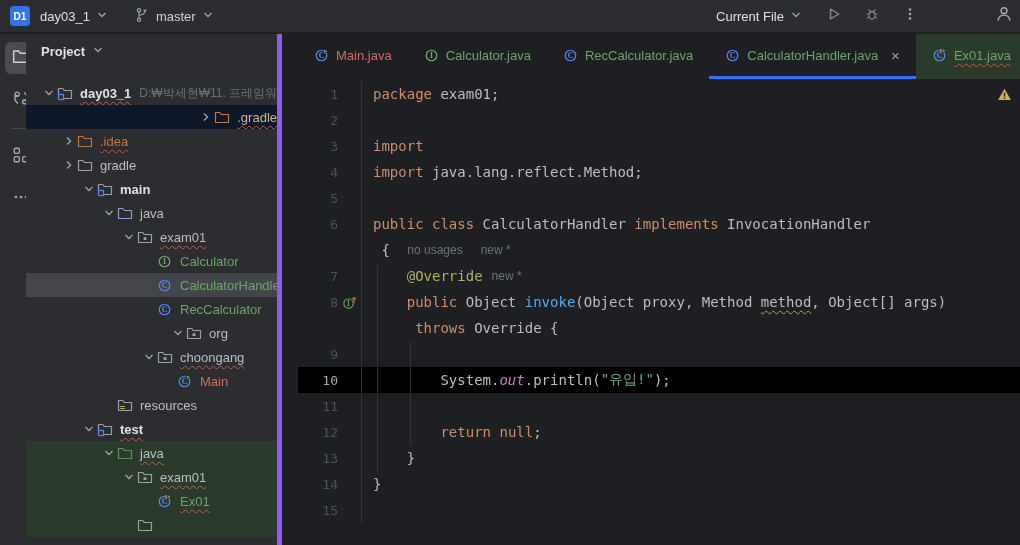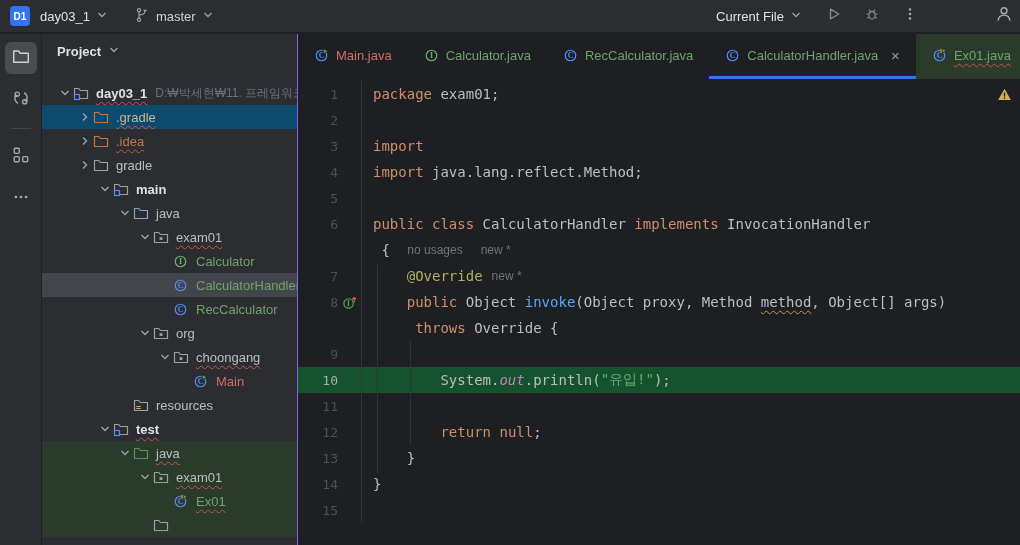--- a/index.html
+++ b/index.html
@@ -21,50 +21,50 @@
   .profile { margin-left:56px; }
 
   
   .toolstrip { position:absolute; left:0; top:34px; width:42px; height:511px; background:#2B2D30;
     border-right:1px solid #1F2124; display:flex; flex-direction:column; align-items:center; padding-top:8px; }
   .ts-btn { width:32px; height:32px; border-radius:6px; display:flex; align-items:center; justify-content:center; margin-bottom:10px; }
   .ts-btn.active { background:#4A4C4F; }
   .ts-divider { width:20px; height:1px; background:#43454A; margin:2px 0 12px 0; }
 
   
-  .project-panel { position:absolute; left:42px; top:34px; width:256px; height:511px; background:#2B2D30;
-    border-right:1px solid #8b5cf6; overflow:hidden; }
+  .project-panel { position:absolute; left:26px; top:34px; width:256px; height:511px; background:#2B2D30;
+    border-right:5px solid #8b5cf6; overflow:hidden; }
   .pp-header { height:34px; display:flex; align-items:center; padding-left:15px; gap:7px;
     color:#DFE1E5; font-size:13px; font-weight:bold; }
   .tree { padding-top:13px; }
   .tree-row { height:24px; display:flex; align-items:center; font-size:13px; color:#BCBEC4; white-space:nowrap; }
   .tree-row.sel { background:#43454A; }
   .tree-row.bg-test { background:#2A3B2C; }
-  .tree-row.bg-excluded { background:#0c4a6e; }
+  .tree-row.bg-excluded { background:#0f172a;justify-content:flex-end; }
   .tree-chev { width:17px; height:16px; display:flex; align-items:center; justify-content:center; flex:0 0 17px; }
   .tree-ico { width:19px; height:16px; display:flex; align-items:center; flex:0 0 19px; }
   .tree-label { margin-left:4px; }
   .tree-suffix { margin-left:8px; font-size:12px; color:#6C707A; }
   .bold { font-weight:bold; color:#DFE1E5; }
   .c-green { color:#6FA36D; } .c-red { color:#CE6E66; } .c-tan { color:#CDB693; } .c-orange { color:#C0794F; }
   .squig { text-decoration:underline wavy #C75450 1px; text-underline-offset:3px; }
 
   
   .editor { position:absolute; left:298px; top:34px; width:722px; height:511px; background:#1E1F22; }
   .tabs { display:flex; height:45px; align-items:stretch; }
   .tab { display:flex; align-items:center; gap:7px; padding:0 16px; font-size:13px; color:#9DA0A8;
     border-bottom:3px solid transparent; cursor:default; }
   .tab.active { border-bottom-color:#3574F0; }
   .tab.bg-test { background:#2A3B2C; flex:1 0 auto; }
   .tab-close { color:#9DA0A8; font-size:15px; margin-left:6px; line-height:1; }
 
   .code-area { position:relative; height:466px; font-family:"DejaVu Sans Mono","Liberation Mono",monospace;
     font-size:14px; padding-top:2px; }
   .code-row { height:26px; display:flex; align-items:center; }
-  .code-row.current { background:#14532d; }
+  .code-row.current { background:#000000; }
   .gut-num { width:40px; text-align:right; color:#4B5059; font-size:13px; flex:0 0 40px; }
   .current .gut-num { color:#A9ABB2; }
   .gut-icon { width:23px; flex:0 0 23px; display:flex; justify-content:center; align-items:center; }
   .code-text { border-left:1px solid #313438; padding-left:11px; height:26px; display:flex; align-items:center; align-self:stretch; flex:1; }
   .code-row span { white-space:pre; }
   .tk-kw { color:#CF8E6D; } .tk-pl { color:#BCBEC4; } .tk-fn { color:#56A8F5; }
   .tk-ann { color:#B3AE60; } .tk-str { color:#6AAB73; }
   .tk-fld { color:#C77DBB; font-style:italic; }
   .tk-warn { color:#BCBEC4; text-decoration:underline wavy #B89B5A 1px; text-underline-offset:3px; }
   .tk-inlay { color:#6F737A; font-family:"Liberation Sans",sans-serif; font-size:12px; margin:0 9px; }
@@ -291,21 +291,21 @@
         <div class="tree-row" style="padding-left: 114px;">
           <span class="tree-chev"></span>
           <span class="tree-ico">
             <svg width="15" height="15" viewBox="0 0 16 16">
               <circle cx="8" cy="8" r="5.6" fill="none" stroke="#548AF7" stroke-width="1.3"></circle>
               <text x="8" y="11" font-size="8.5" font-weight="bold" fill="#548AF7" text-anchor="middle" font-family="Liberation Serif,serif">C</text>
             </svg>
           </span>
           <span class="tree-label c-green">RecCalculator</span>
         </div>
-        <div class="tree-row" style="padding-left: 94px;">
+        <div class="tree-row" style="padding-left: 94px; justify-content: center;">
           <span class="tree-chev">
             <svg width="12" height="12" viewBox="0 0 12 12">
               <path d="M2.5 4 L6 7.5 L9.5 4" fill="none" stroke="#9DA0A8" stroke-width="1.4"></path>
             </svg>
           </span>
           <span class="tree-ico">
             <svg width="16" height="16" viewBox="0 0 16 16">
               <path d="M1.5 13.5 V3.5 H5.8 L7.3 5.5 H14.5 V13.5 Z" fill="none" stroke="#9DA0A8" stroke-width="1.2" stroke-linejoin="round"></path>
               <rect x="6.6" y="8.2" width="2.8" height="2.8" fill="#9DA0A8"></rect>
             </svg>

